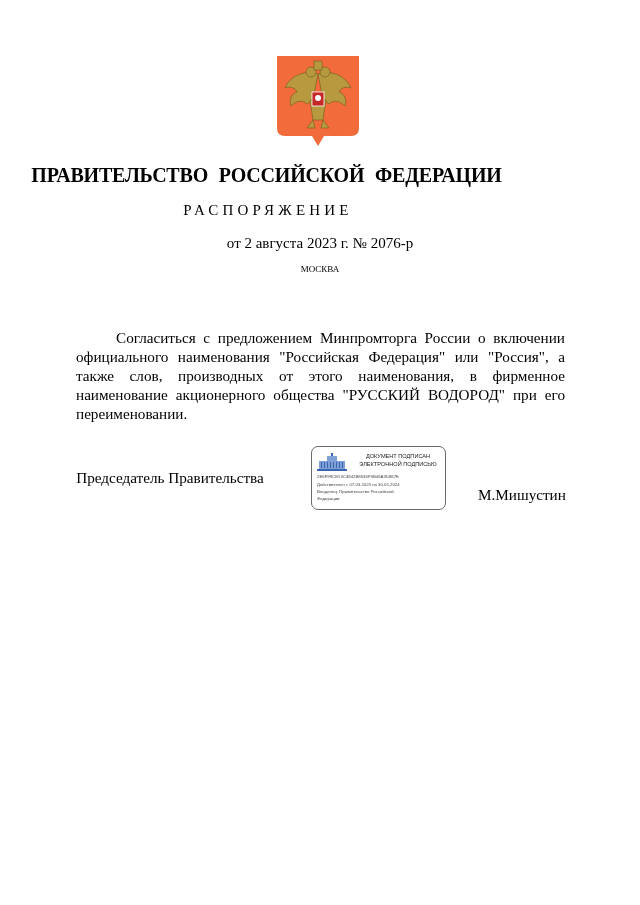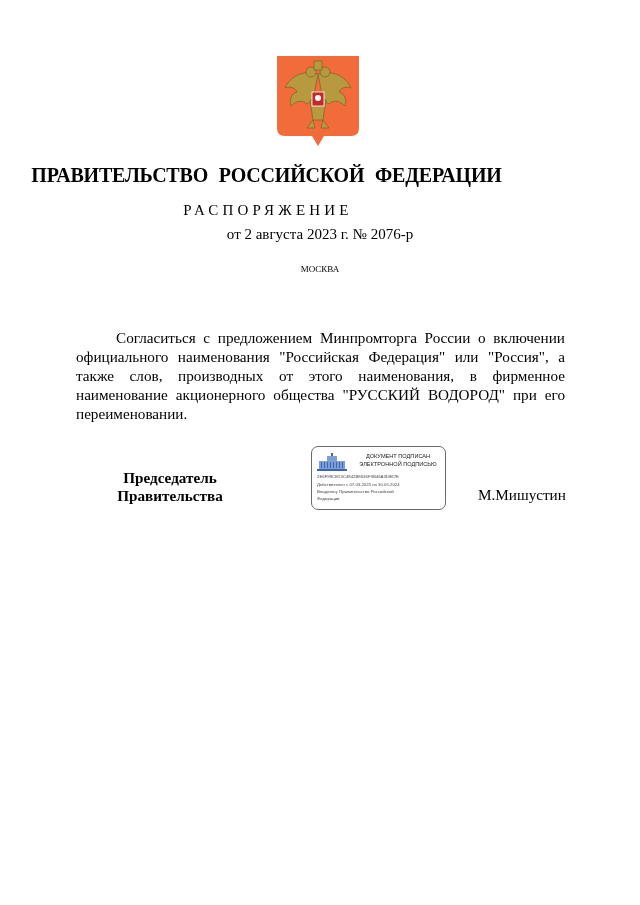--- a/index.html
+++ b/index.html
@@ -1,23 +1,23 @@
 <!DOCTYPE html>
 <html><head>
   <meta charset="utf-8">
   <style>
     html, body { margin: 0; padding: 0; background: #ffffff; }
     body { width: 640px; height: 905px; position: relative; overflow: hidden; font-family: "Liberation Serif", serif; color: #000; }
     .emblem { position: absolute; left: 277px; top: 56px; width: 82px; height: 90px; }
     .title { position: absolute; left: 0; width: 533px; top: 164px; text-align: center; font-weight: bold; font-size: 20px; word-spacing: 6px; letter-spacing: -0.2px; }
     .subtitle { position: absolute; left: 0; width: 536px; top: 202px; text-align: center; font-size: 15px; letter-spacing: 4.2px; }
-    .date { position: absolute; left: 0; width: 640px; top: 226px; text-align: center; font-size: 15px; }
+    .date { position: absolute; left: 0; width: 640px; top: 235px; text-align: center; font-size: 15px; }
     .city { position: absolute; left: 0; width: 640px; top: 264px; text-align: center; font-size: 9px; }
     .body-text { position: absolute; left: 76px; width: 489px; top: 328px; font-size: 15.2px; line-height: 19px; text-align: justify; text-indent: 40px; }
-    .signer-title { position: absolute; left: 70px; width: 200px; top: 469px; text-align: center; font-size: 15.2px; line-height: 18px; font-weight: bold; }
+    .signer-title { position: absolute; left: 70px; width: 200px; top: 469px; text-align: center; font-size: 15.2px; line-height: 18px; }
     .signer-name { position: absolute; left: 478px; top: 486px; font-size: 15.2px; }
     .stamp { position: absolute; left: 311px; top: 446px; width: 135px; height: 64px; border: 1.5px solid #6a6a6a; border-radius: 7px; box-sizing: border-box; font-family: "Liberation Sans", sans-serif; }
     .stamp-icon { position: absolute; left: 5px; top: 6px; width: 30px; height: 18px; }
     .stamp-head { position: absolute; left: 40px; top: 5px; width: 92px; text-align: center; font-size: 5.6px; line-height: 8px; color: #222; }
     .stamp-line { position: absolute; left: 5px; font-size: 4.3px; color: #444; white-space: nowrap; }
   </style>
 </head>
 <body>
 
 <div class="emblem">

